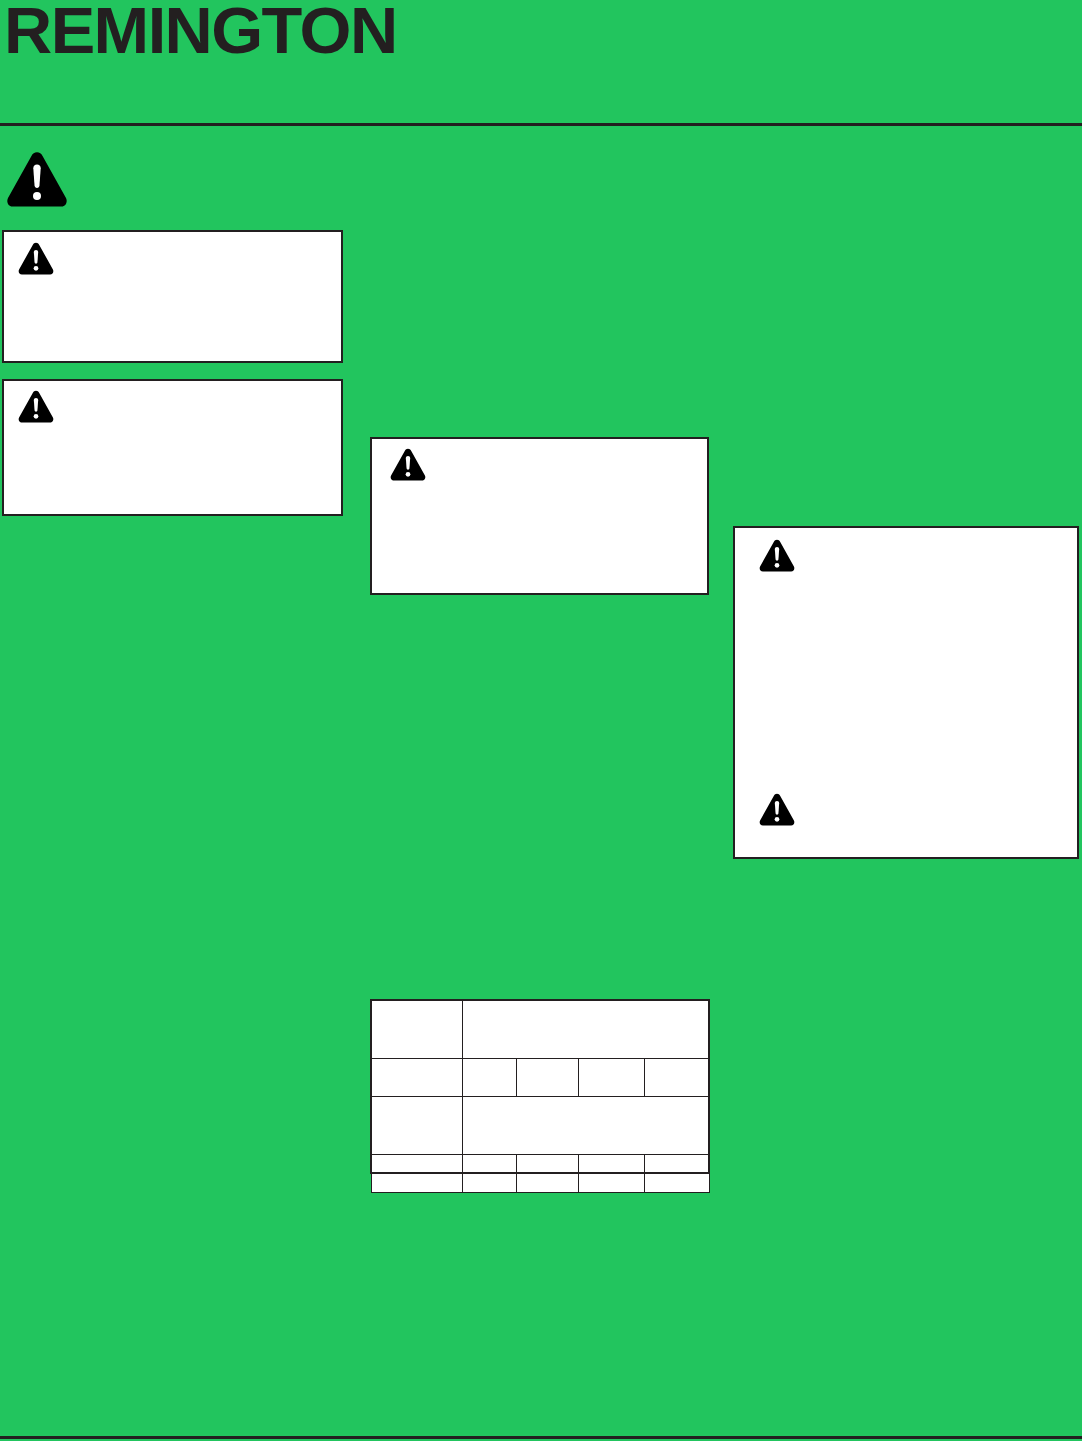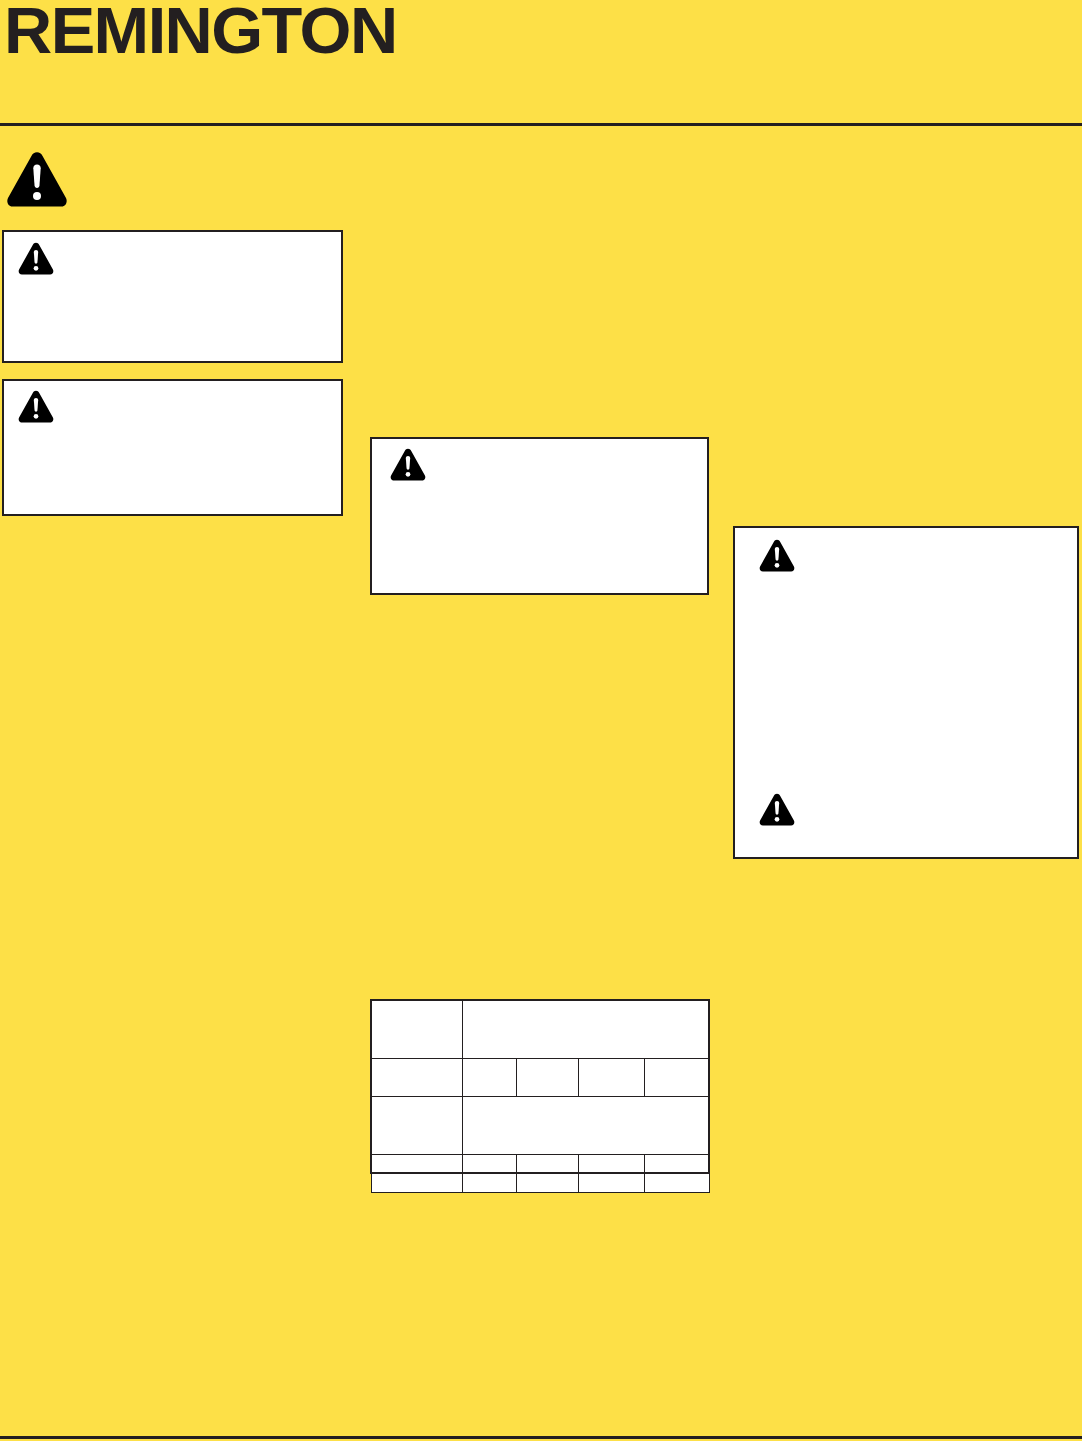--- a/index.html
+++ b/index.html
@@ -8,21 +8,21 @@
     background: #ffffff;
   }
   body {
     font-family: "Liberation Sans", sans-serif;
     color: #1a1a1a;
   }
   #page {
     position: relative;
     width: 1082px;
     height: 1441px;
-    background: #fde047;
+    background: #22c55e;
     overflow: hidden;
   }
 
   
   .brand-wordmark {
     position: absolute;
     left: 4px;
     top: -2px;
     font-family: "Liberation Sans", sans-serif;
     font-weight: 700;

